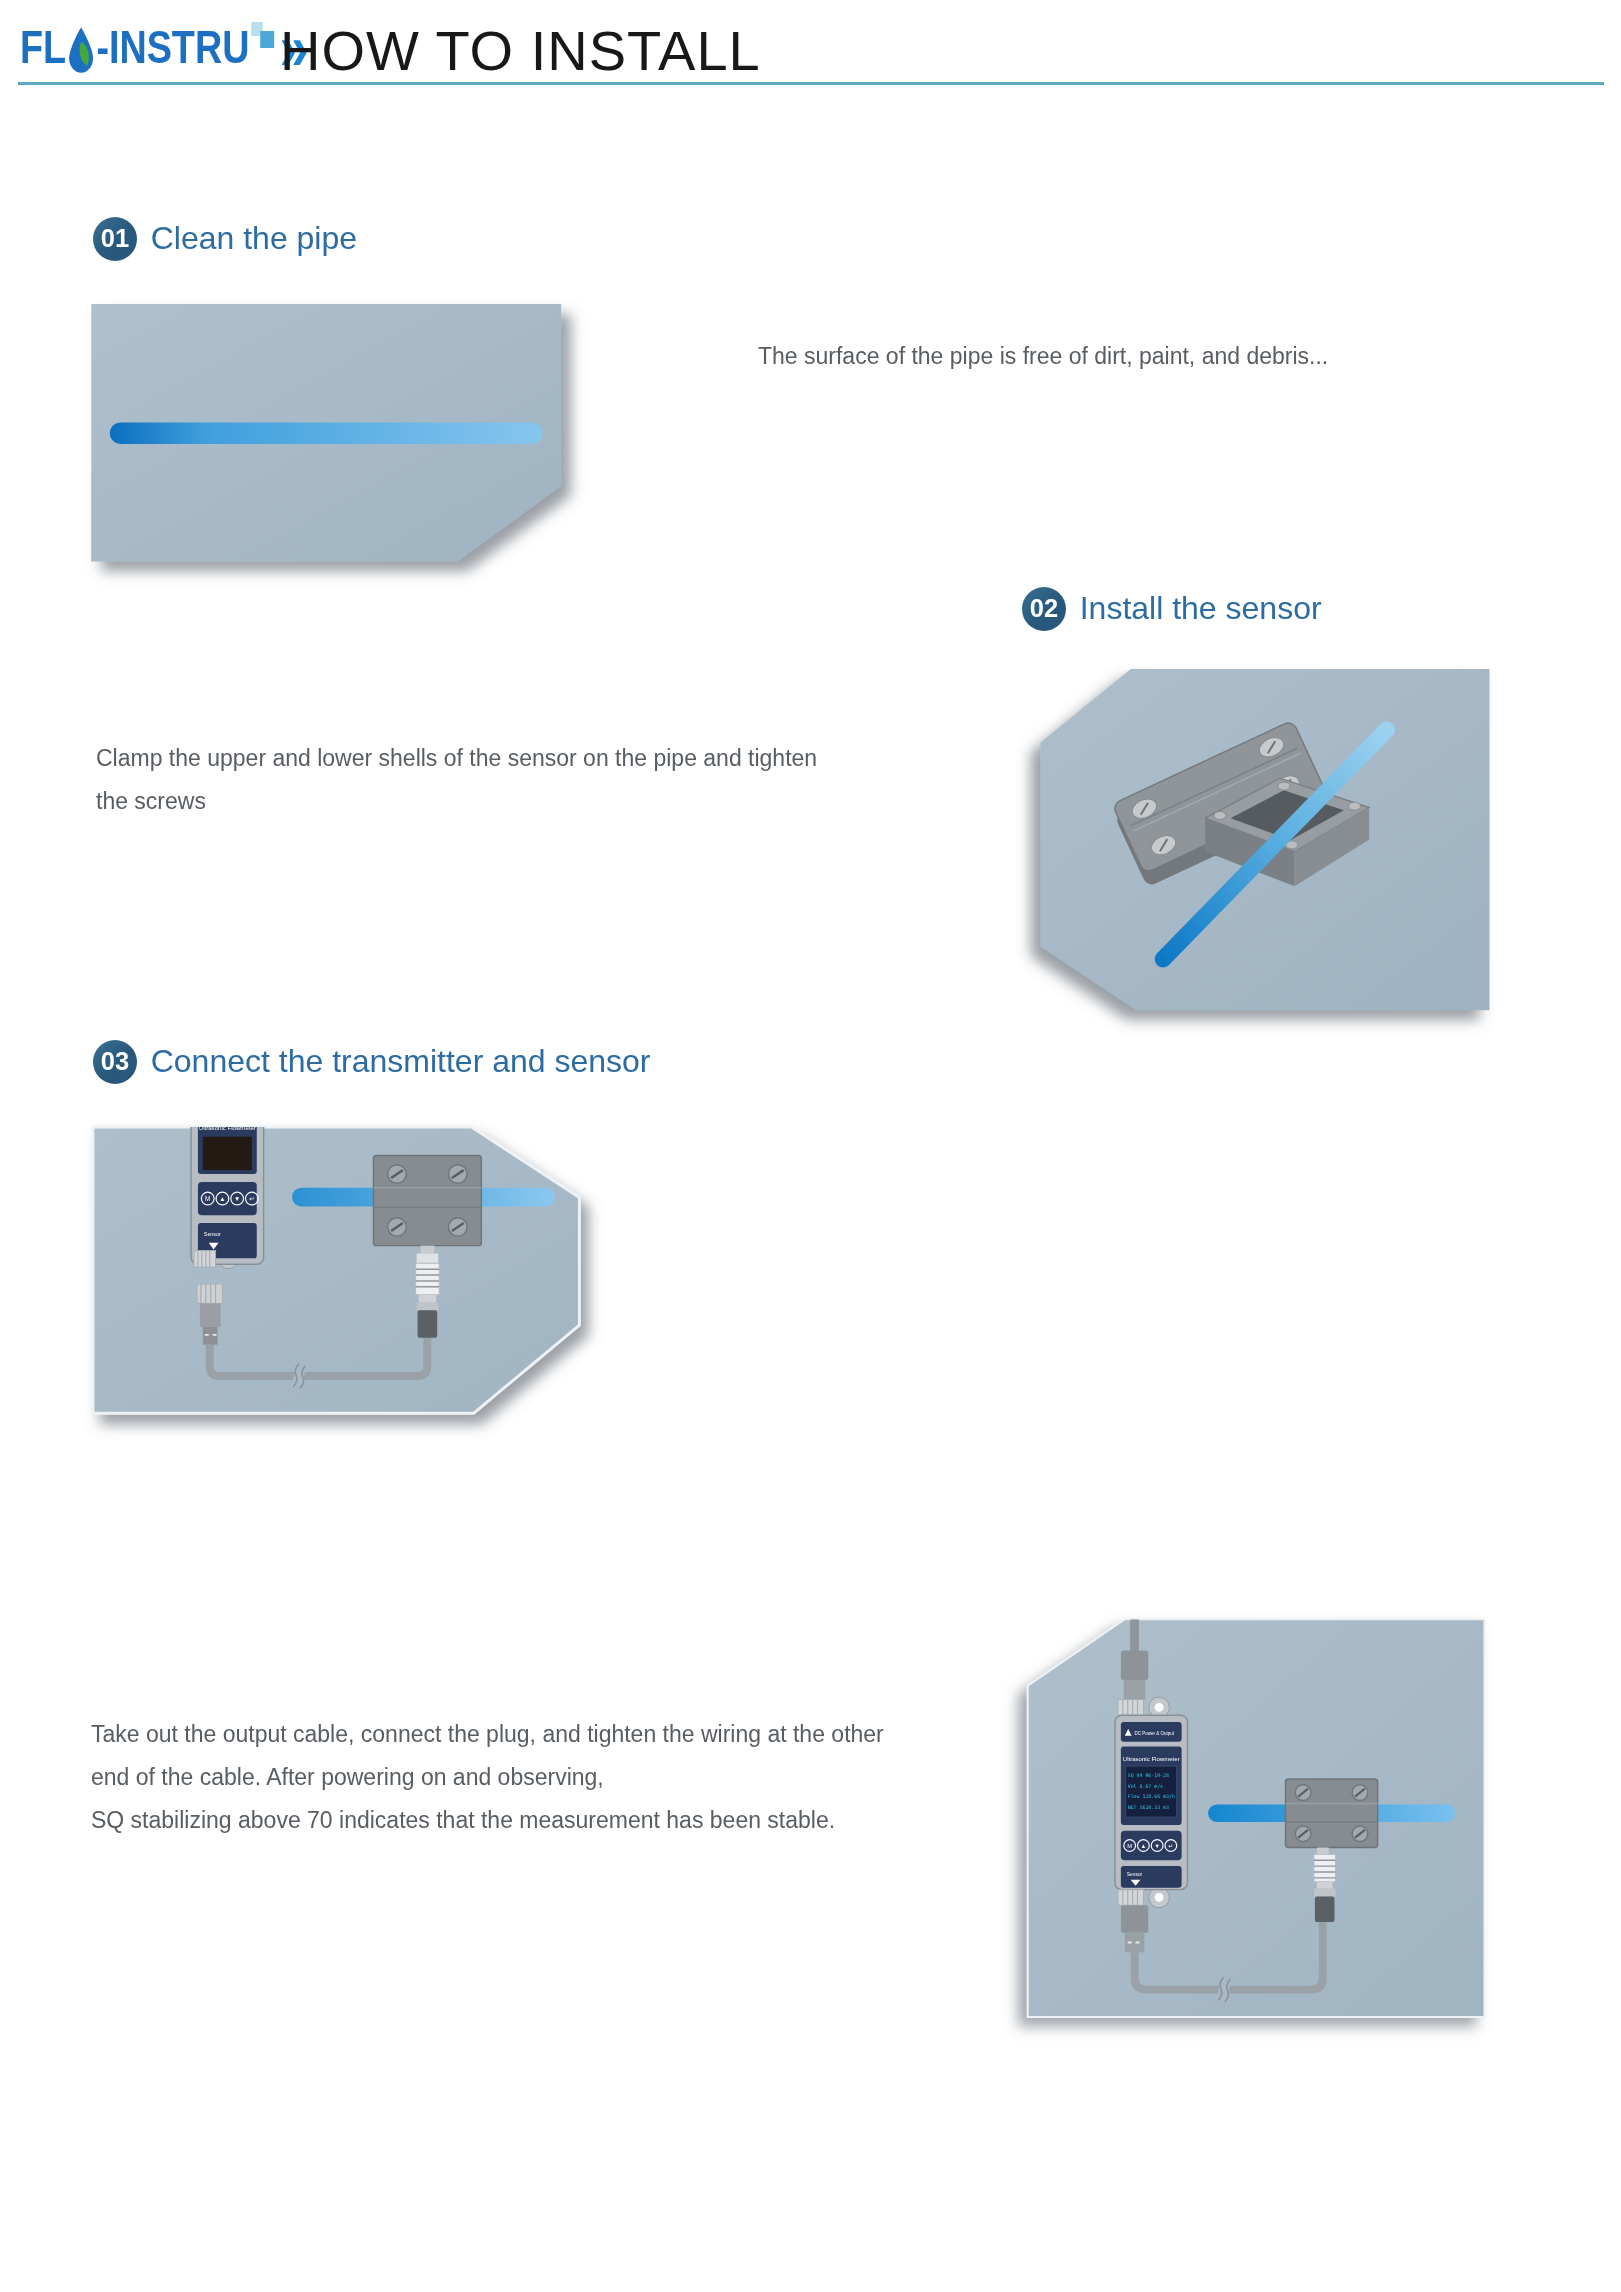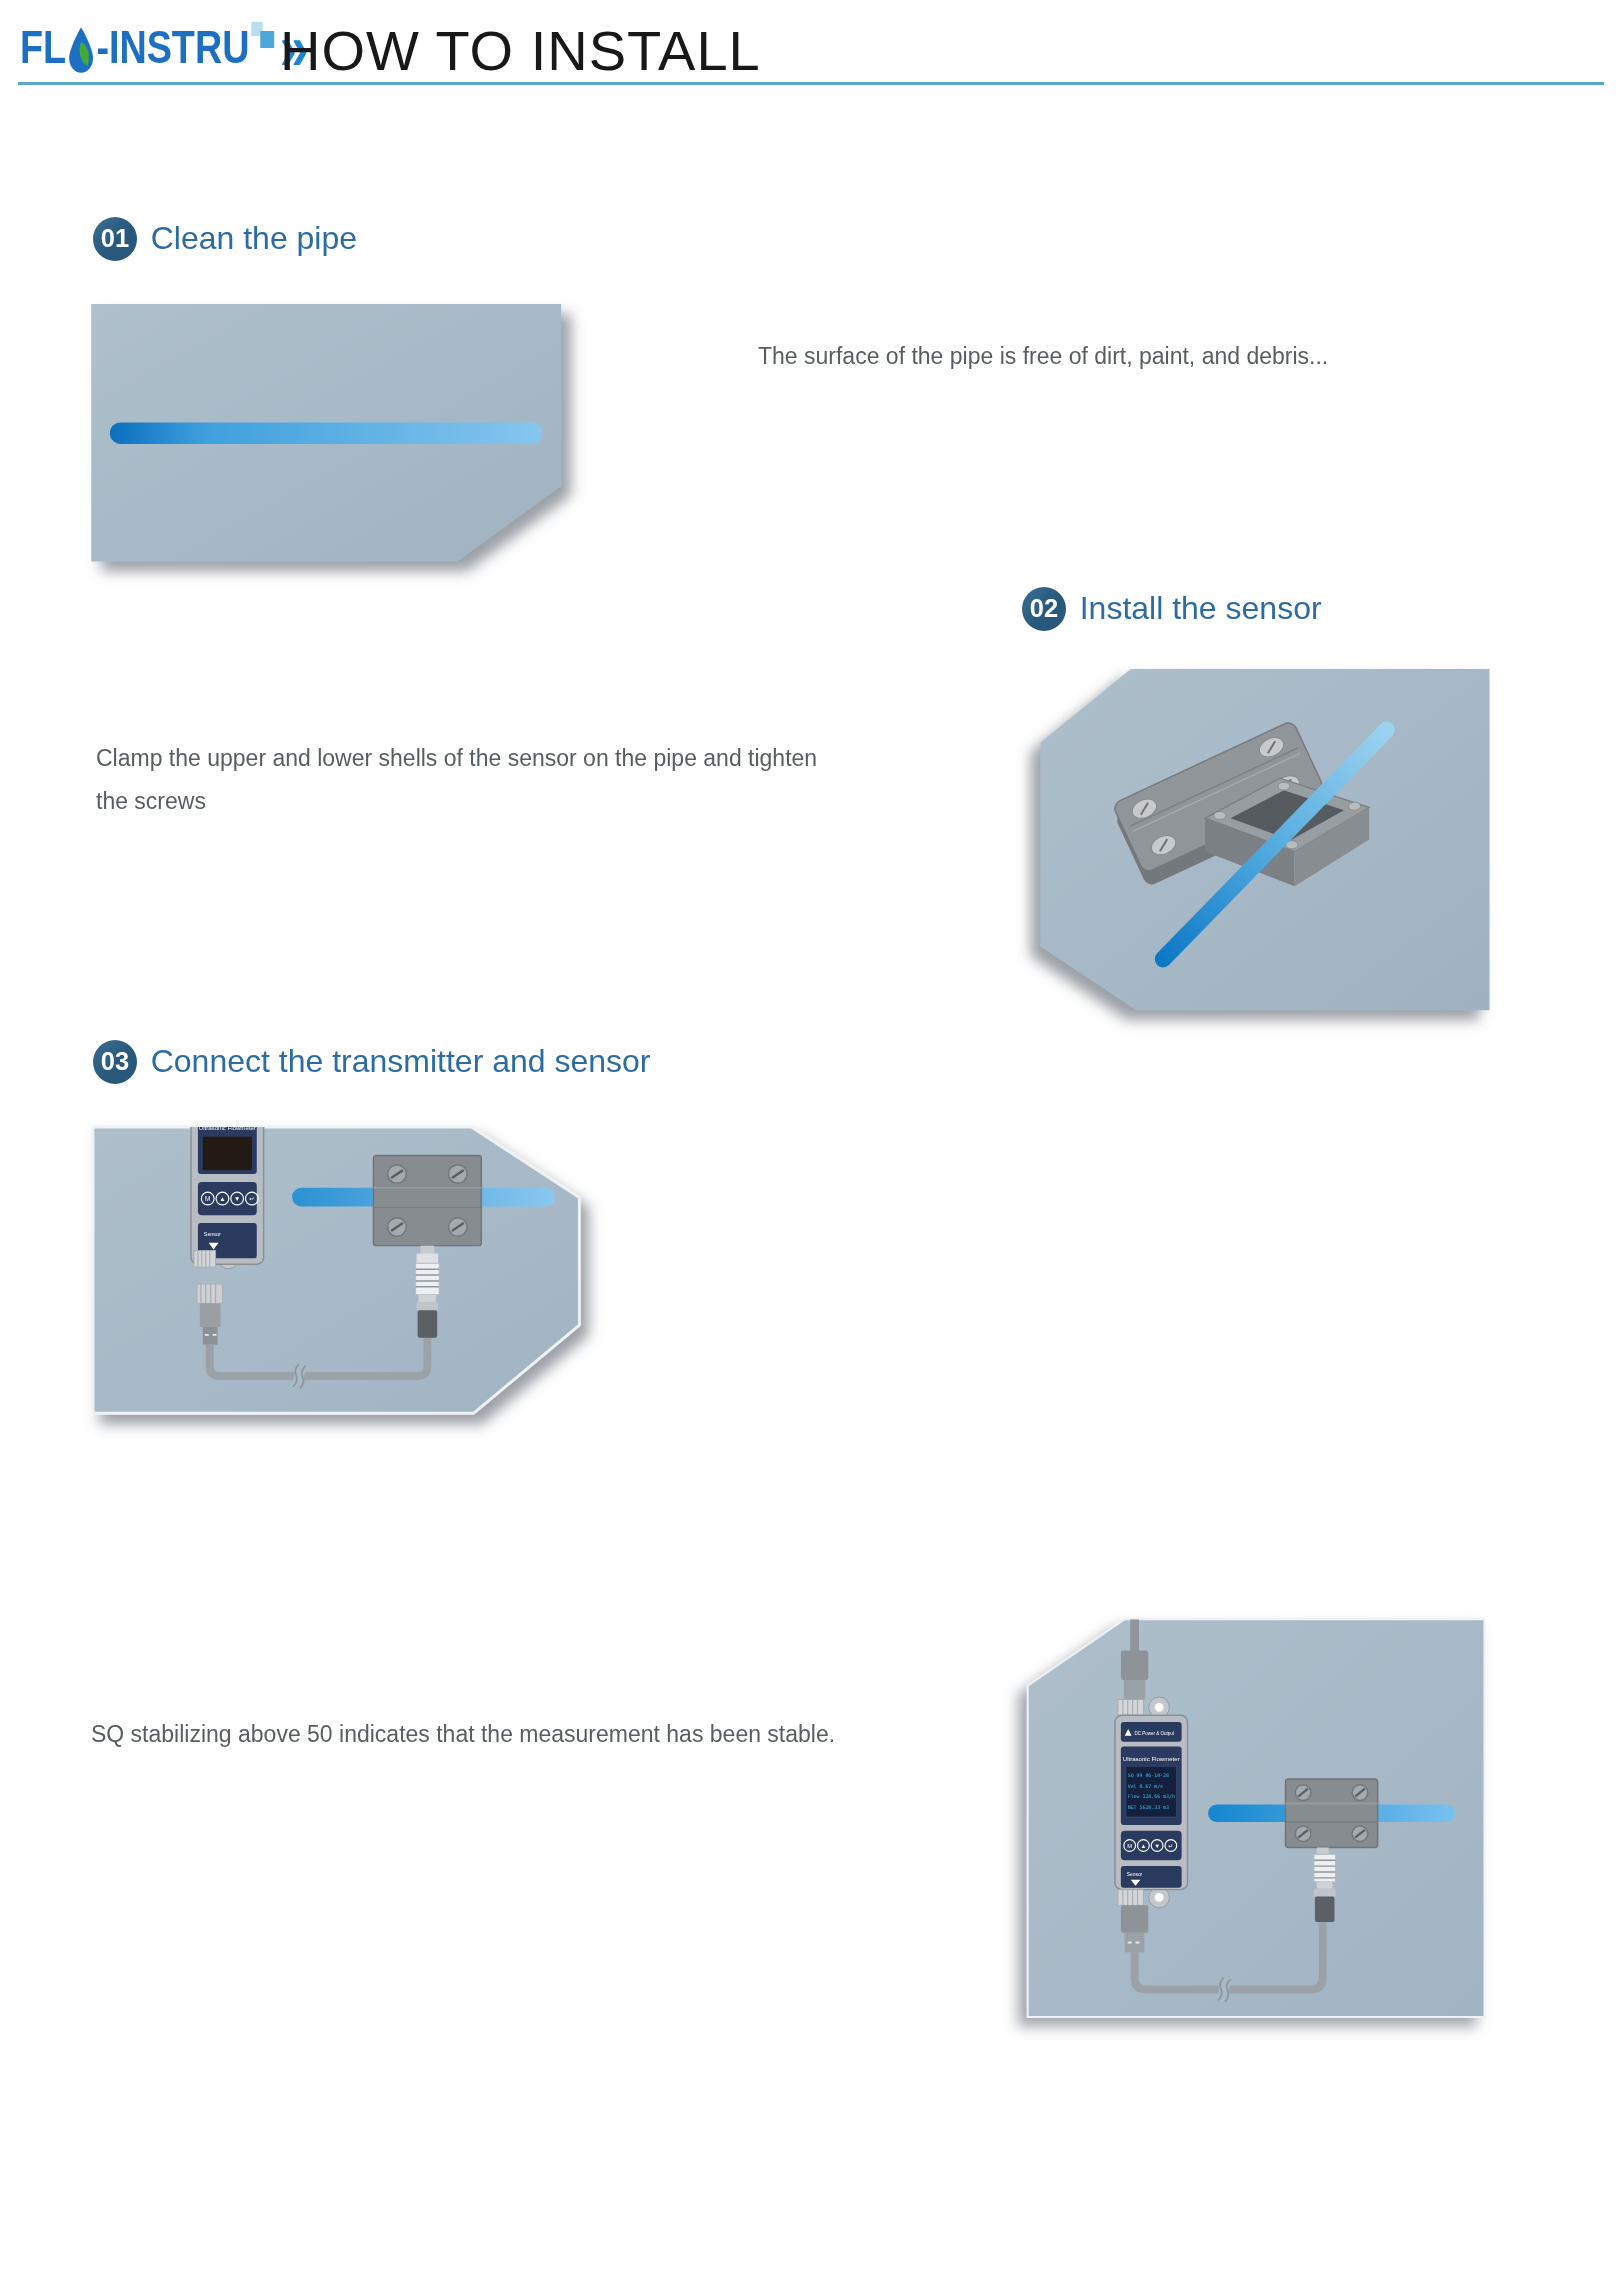--- a/index.html
+++ b/index.html
@@ -234,21 +234,22 @@
         <rect x="111" y="182" width="21" height="24" fill="#999fa4"></rect>
         <rect x="114" y="206" width="15" height="18" fill="#8b9196"></rect>
         <path d="M116,214 H120 M124,214 H128" stroke="#e8eaec" stroke-width="2"></path>
       </g>
     </g>
   </svg>
 
 
 
   <div class="step-text" style="left:91px;top:1713px;width:814px;">
-    <div>SQ stabilizing above 50 indicates that the measurement has been stable.</div>
+    <div>Take out the output cable, connect the plug, and tighten the wiring at the other end of the cable. After powering on and observing,</div>
+    <div>SQ stabilizing above 70 indicates that the measurement has been stable.</div>
   </div>
 
   <svg class="panel-svg" style="left:1016px;top:1617px;" width="490" height="412" viewBox="0 0 500 420">
     <defs>
       <linearGradient id="pbg4" x1="0" y1="0" x2="1" y2="1">
         <stop offset="0" stop-color="#aebfcb"></stop>
           <stop offset="1" stop-color="#a1b4c2"></stop>
       </linearGradient>
       <linearGradient id="pipe4" x1="0" y1="0" x2="1" y2="0">
         <stop offset="0" stop-color="#1486cf"></stop>

